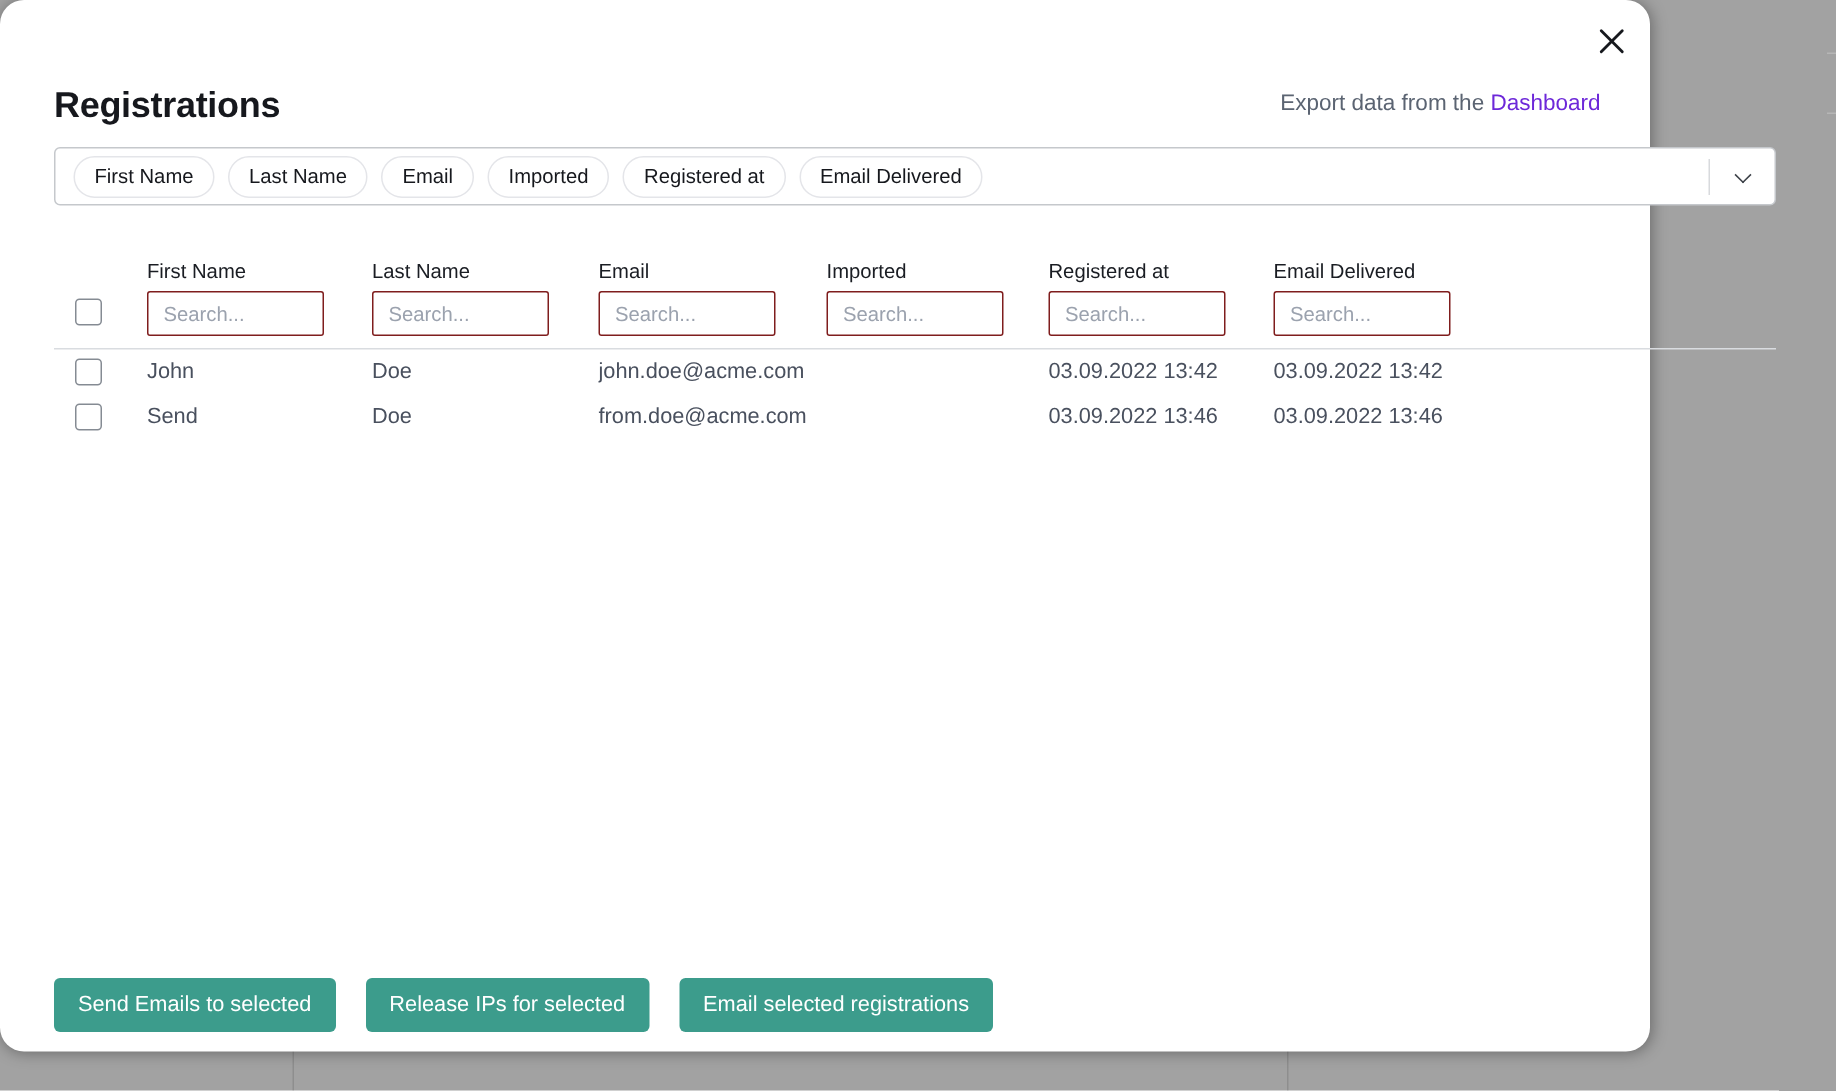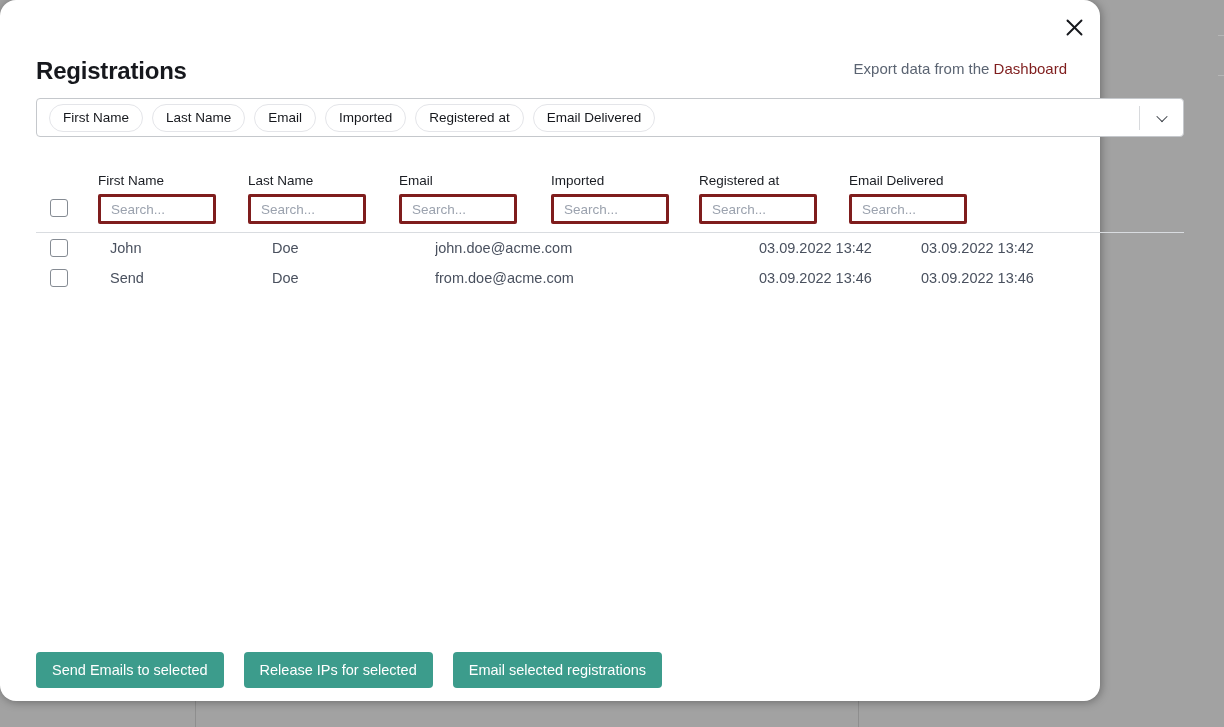--- a/index.html
+++ b/index.html
@@ -46,21 +46,21 @@
     color: #16181d;
     letter-spacing: -0.2px;
   }
 
   .export-note {
     position: absolute;
     top: 60px; right: 33px;
     font-size: 15px;
     color: #5b6472;
   }
-  .export-link { color: #7f1d1d; cursor: pointer; }
+  .export-link { color: #6d28d9; cursor: pointer; }
 
   
   .filter-bar {
     position: absolute;
     left: 36px; top: 98px;
     width: 1148px; height: 39px;
     border: 1px solid #c5c8cc;
     border-radius: 4px;
     background: #fff;
     display: flex; align-items: center;
@@ -98,21 +98,21 @@
   .cw1 { width: 150px; flex: none; }
   .cw2 { width: 151px; flex: none; }
   .cw3 { width: 152px; flex: none; }
   .cw4 { width: 148px; flex: none; }
   .cw5 { width: 150px; flex: none; }
   .cw6 { flex: 1; }
   .th { display: flex; flex-direction: column; }
   .th-label { font-size: 13.5px; color: #1a1d23; margin: 8px 0 6px; }
   .search-input {
     width: 118px; height: 30px;
-    border: 3px solid #7f1d1d;
+    border: 1px solid #7f1d1d;
     border-radius: 2px;
     padding: 4px 10px;
     font-size: 13.5px;
     color: #3c4250;
     font-family: inherit;
     outline: none;
   }
   .search-input::placeholder { color: #9ba2ae; }
   .checkbox {
     width: 18px; height: 18px;
@@ -122,21 +122,20 @@
     margin-left: 14px;
     cursor: pointer;
     flex: none;
   }
   .thead .checkbox { margin-top: 34px; }
   .trow {
     display: flex; align-items: center;
     height: 30px;
     font-size: 14.5px;
     color: #49505e;
-    gap: 12px;
   }
   .trow .cell { white-space: nowrap; overflow: hidden; }
 
   
   .actions {
     position: absolute;
     left: 36px; top: 652px;
     display: flex; gap: 20px;
   }
   .action-btn {

